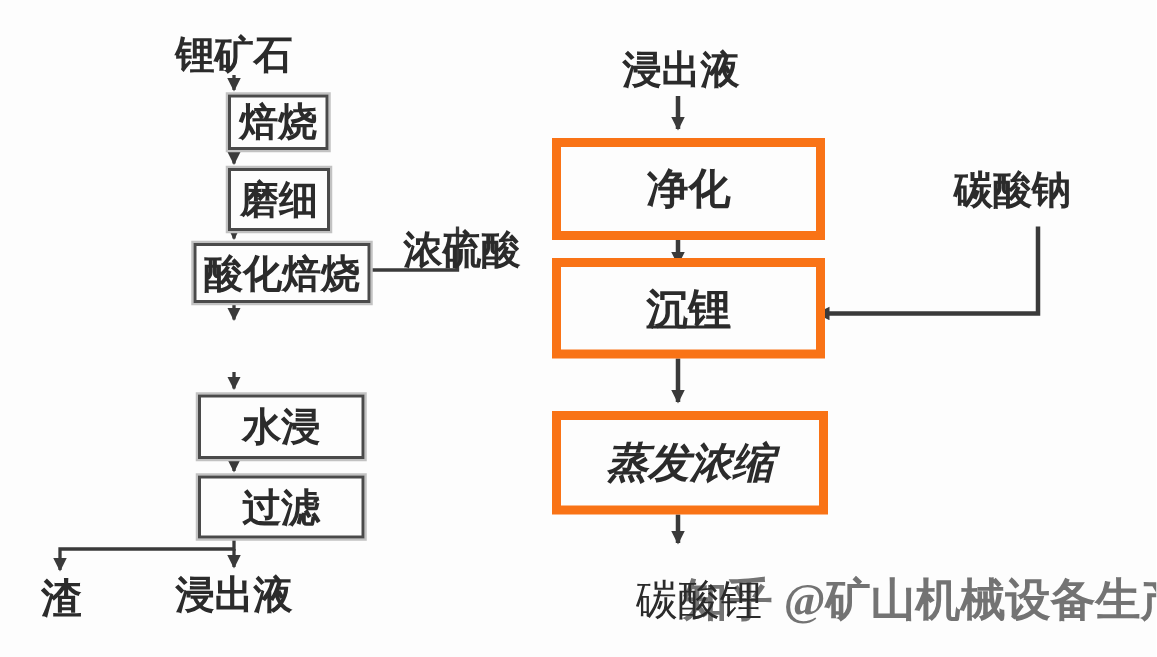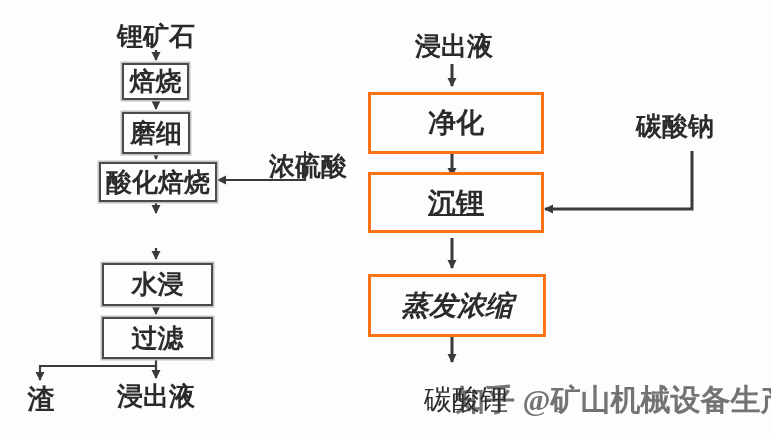--- a/index.html
+++ b/index.html
@@ -25,23 +25,24 @@
     background:#fdfdfd;
     color:#2b2b2b;
     font-weight:600;
     white-space:nowrap;
     z-index:2;
   }
   .box-sm{
     border:2px solid #4a4a4a;
     box-shadow:0 0 0 1.5px #c2c2c2;
     font-size:26px;
+    margin-left:30px;
   }
   .box-lg{
-    border:3px solid #f97316;
+    border:6px solid #f97316;
     font-size:28px;
   }
   #connectors{position:absolute;left:0;top:0;z-index:1;}
   .watermark{
     position:absolute;
     color:#737373;
     font-size:30px;
     font-weight:600;
     white-space:nowrap;
     z-index:1;

